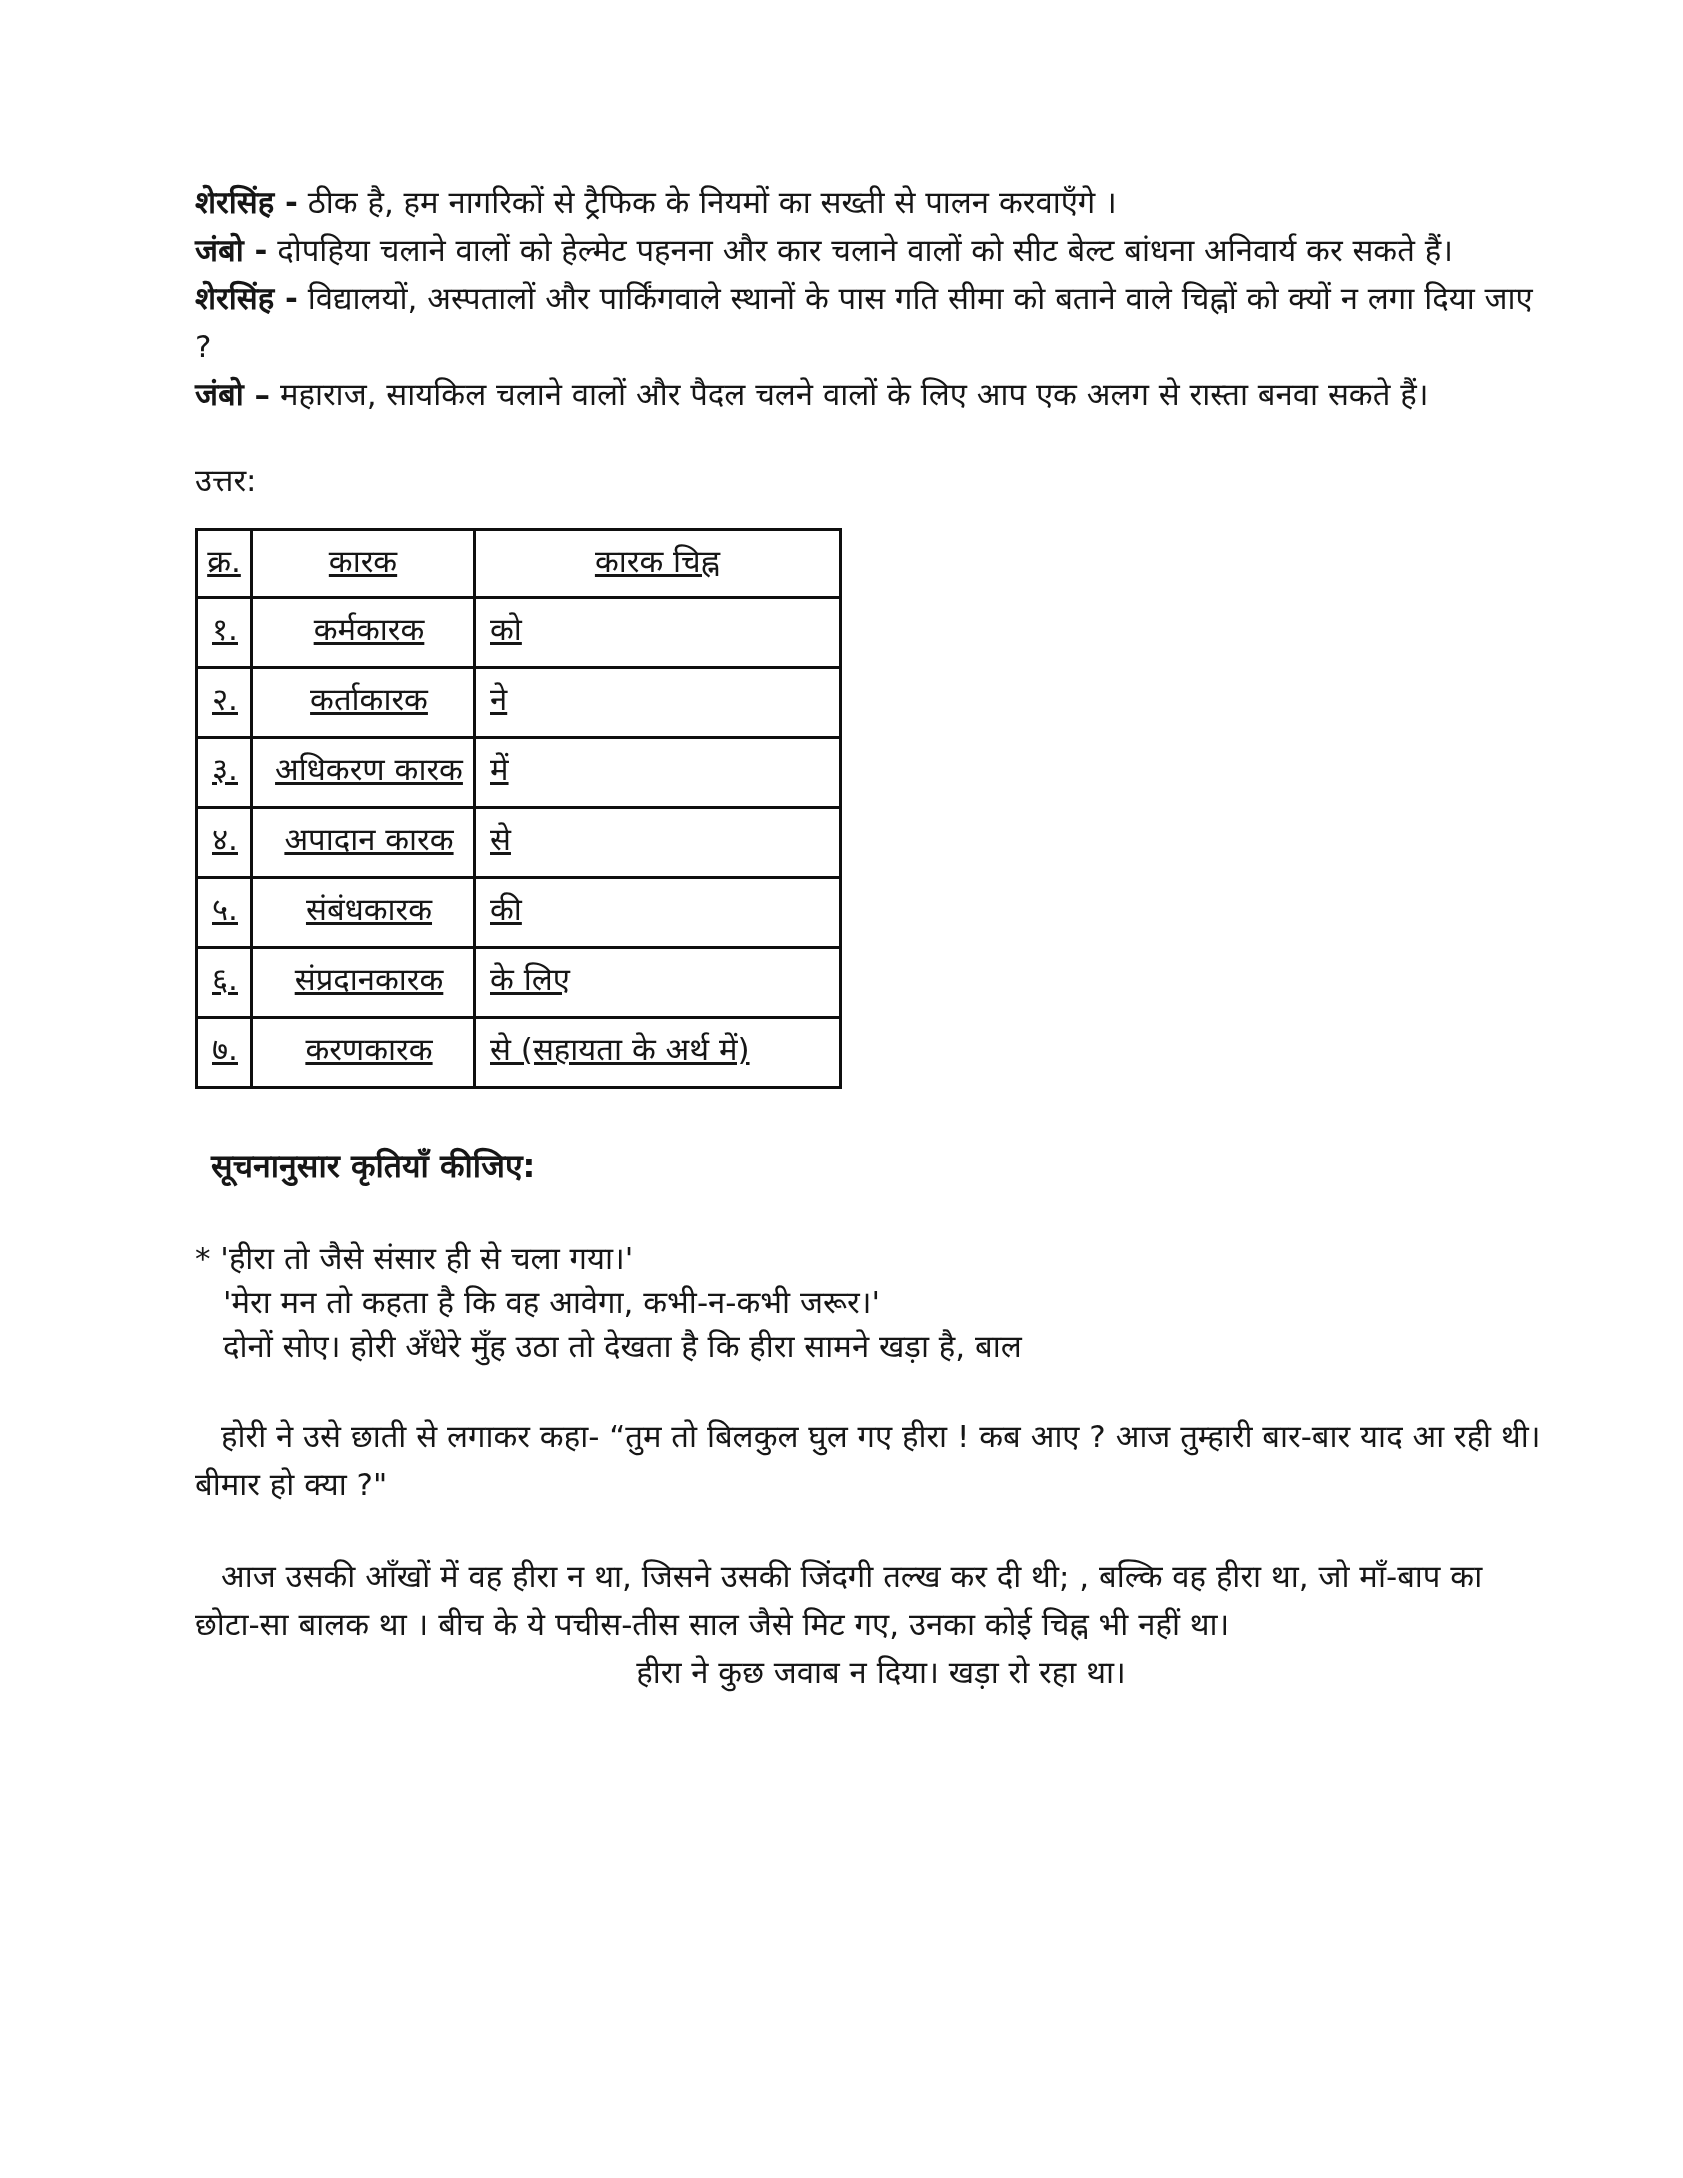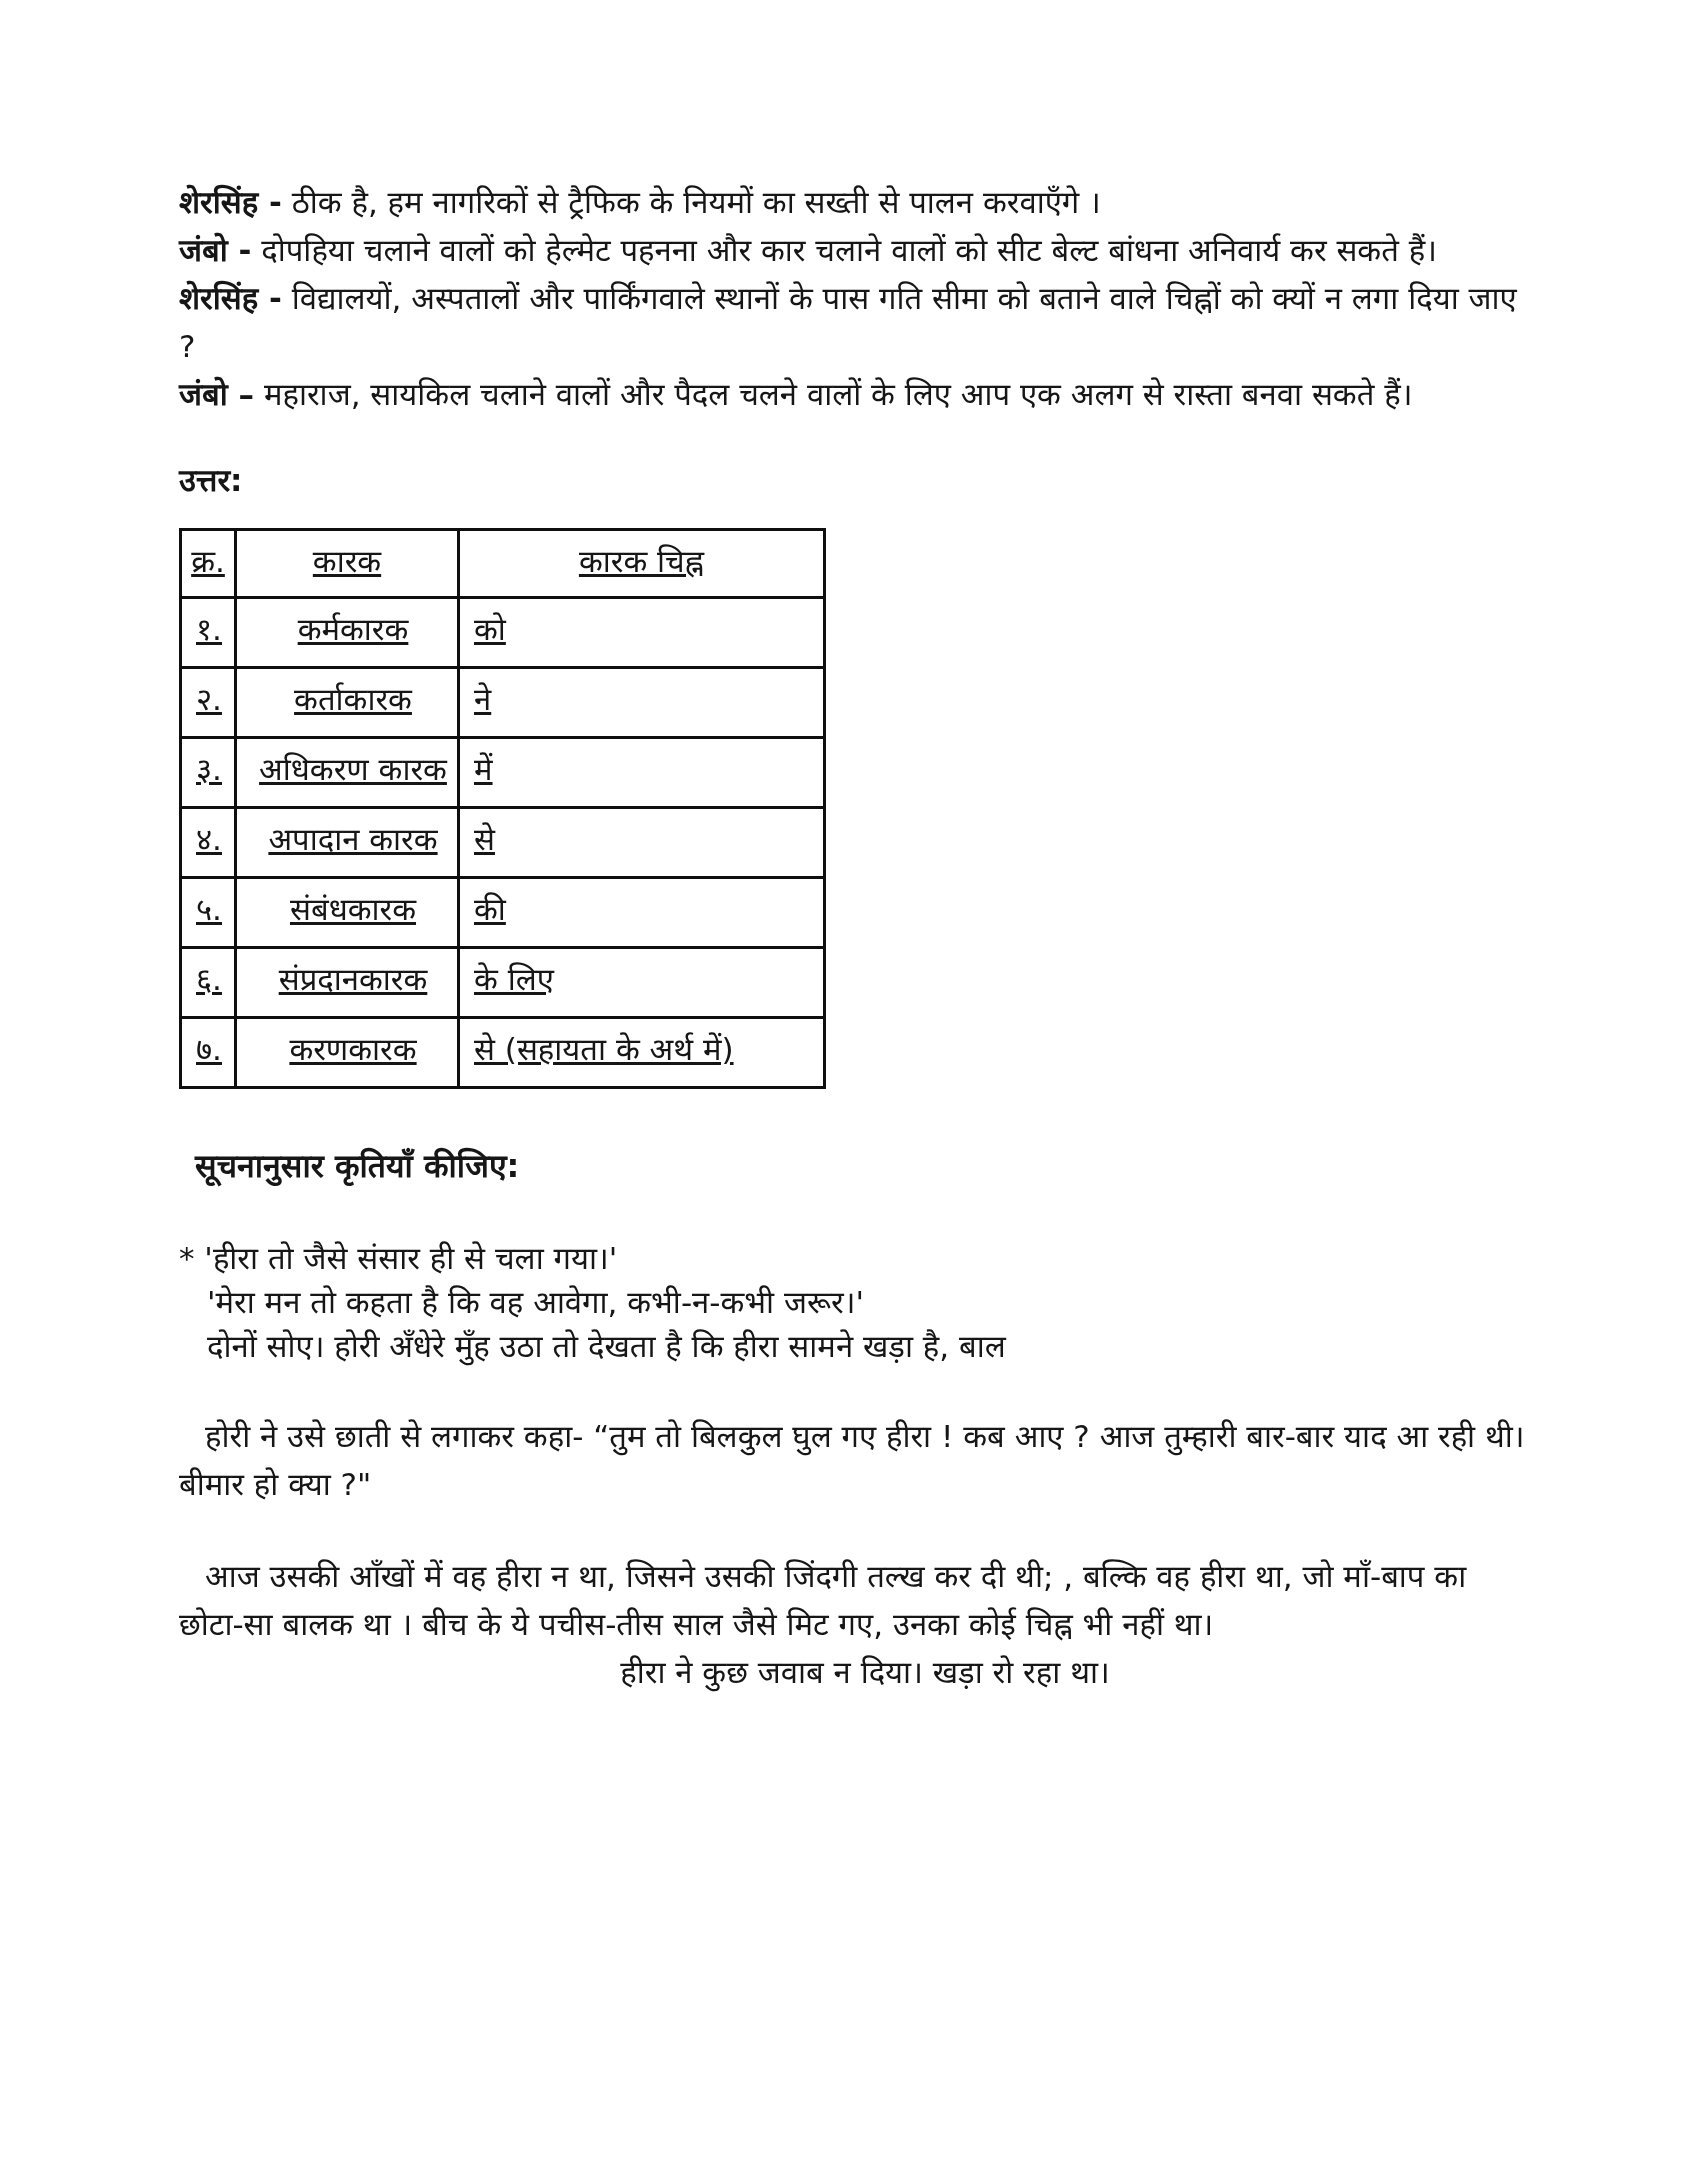--- a/index.html
+++ b/index.html
@@ -7,34 +7,34 @@
     position: relative;
     width: 1683px;
     height: 2178px;
     background: #ffffff;
     font-family: "DejaVu Sans", "Liberation Sans", sans-serif;
     color: #161616;
     overflow: hidden;
   }
   .content {
     position: absolute;
-    left: 179px;
+    left: 195px;
     top: 178px;
     width: 1346px;
   }
   .dialogue p {
     margin: 0;
     font-size: 31px;
     line-height: 48px;
   }
   .speaker { font-weight: 700; }
   .answer-label {
     margin: 42px 0 0 0;
     font-size: 31px;
-    font-weight: 700;
+    font-weight: 400;
     line-height: 40px;
   }
   .karak-table {
     border-collapse: collapse;
     margin-top: 28px;
     table-layout: fixed;
     width: 645px;
     text-decoration: underline;
   }
   .karak-table th, .karak-table td {

